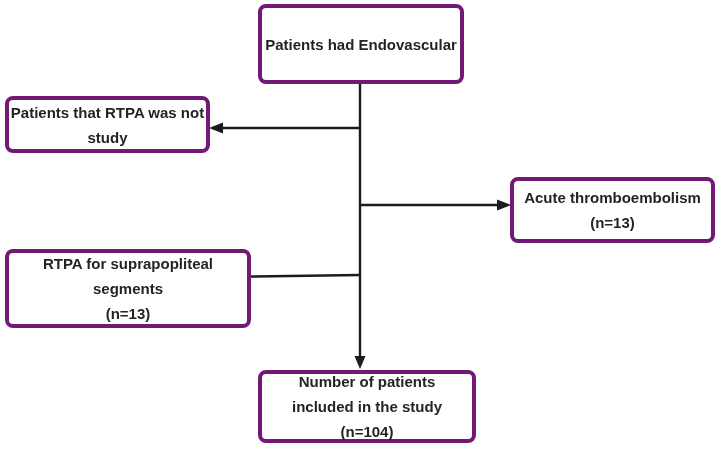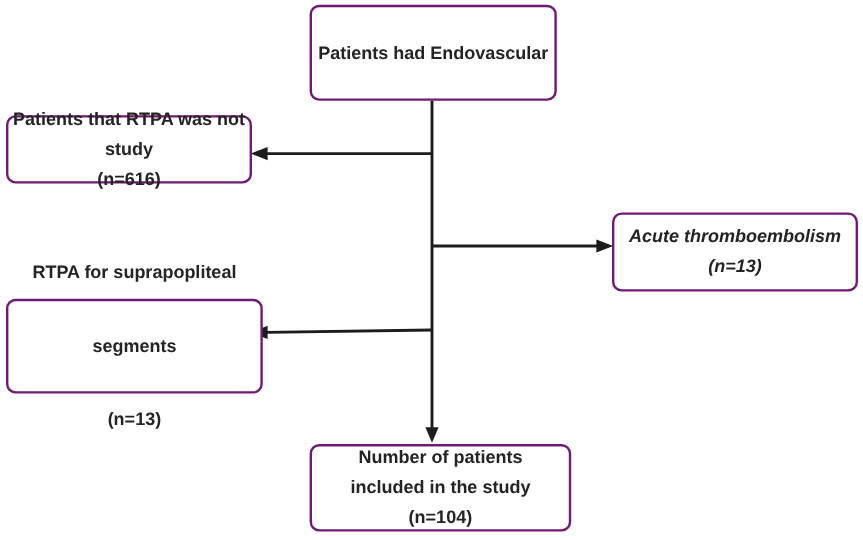--- a/index.html
+++ b/index.html
@@ -21,38 +21,38 @@
     top: 0;
     width: 719px;
     height: 450px;
     z-index: 1;
   }
   .node {
     position: absolute;
     z-index: 2;
     box-sizing: border-box;
     background: #ffffff;
-    border: 2px solid #701a75;
+    border: 4px solid #701a75;
     border-radius: 8px;
     display: flex;
     flex-direction: column;
     align-items: center;
     justify-content: center;
     text-align: center;
     font-weight: bold;
     font-size: 15px;
     line-height: 25px;
     color: #242424;
     padding: 2px 6px;
   }
   .node span { display: block; white-space: nowrap; }
   .node-total            { left: 258px; top: 4px;   width: 206px; height: 80px; }
   .node-rtpa-not-needed  { left: 5px;   top: 96px;  width: 205px; height: 57px; }
-  .node-acute-thromboemb { left: 510px; top: 177px; width: 205px; height: 66px; font-style: italic; }
-  .node-rtpa-suprapop    { left: 5px;   top: 249px; width: 214px; height: 79px; gap: 36px; }
+  .node-acute-thromboemb { left: 510px; top: 177px; width: 205px; height: 66px; }
+  .node-rtpa-suprapop    { left: 5px;   top: 249px; width: 246px; height: 79px; }
   .node-included         { left: 258px; top: 370px; width: 218px; height: 73px; }
   .edge-line    { stroke: #1c1c1c; stroke-width: 2.4; fill: none; }
   .edge-arrow   { fill: #1c1c1c; stroke: none; }
 </style>
 </head>
 <body>
 
 <div class="canvas">
 
   <svg class="edges-layer" viewBox="0 0 719 450" xmlns="http://www.w3.org/2000/svg">
@@ -78,21 +78,20 @@
     </g>
   </svg>
 
   <div class="node node-total">
     <span>Patients had Endovascular</span>
   </div>
 
   <div class="node node-rtpa-not-needed">
     <span>Patients that RTPA was not</span>
     <span>study</span>
-    <span>(n=616)</span>
   </div>
 
   <div class="node node-acute-thromboemb">
     <span>Acute thromboembolism</span>
     <span>(n=13)</span>
   </div>
 
   <div class="node node-rtpa-suprapop">
     <span>RTPA for suprapopliteal</span>
     <span>segments</span>

